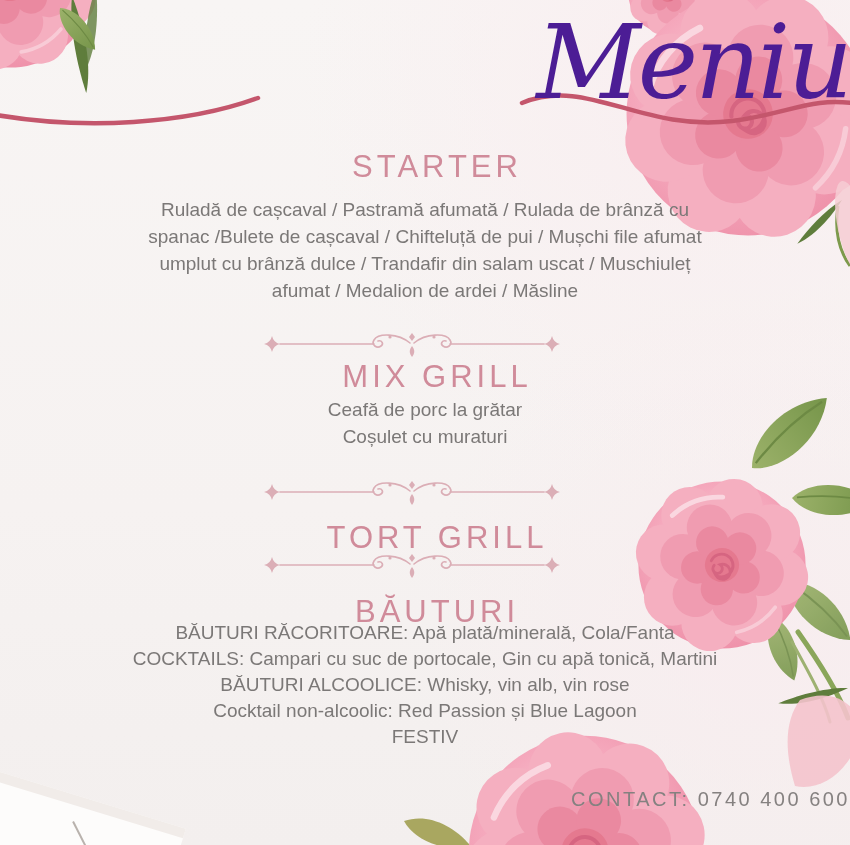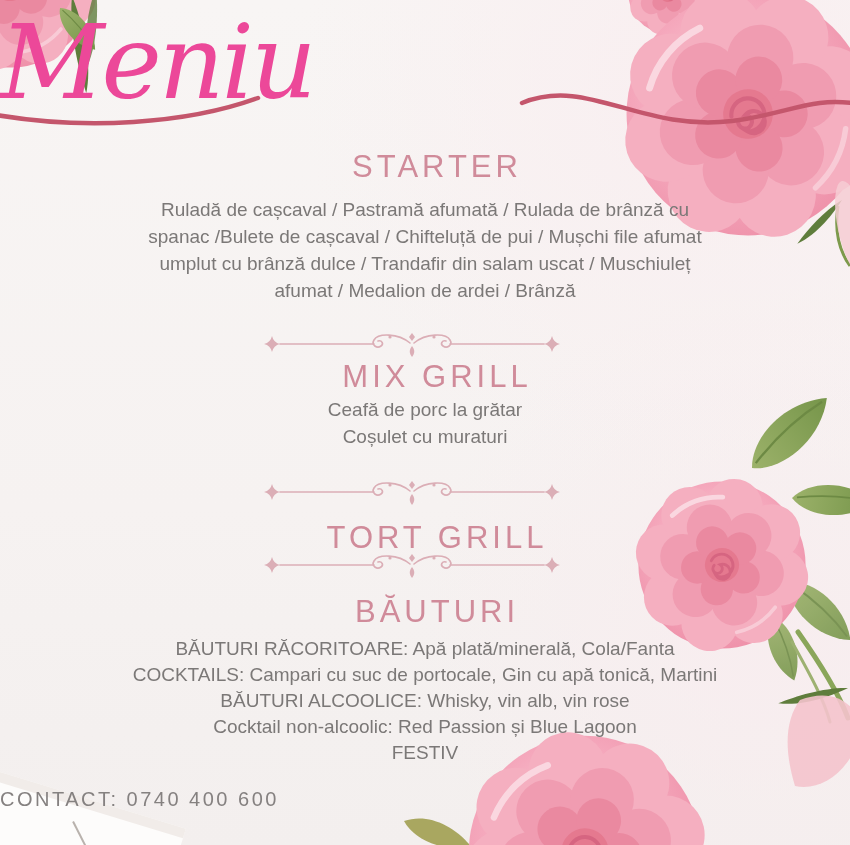--- a/index.html
+++ b/index.html
@@ -7,36 +7,36 @@
     width:850px;height:845px;position:relative;overflow:hidden;
     background:
       radial-gradient(circle at 85% 10%, #f9eef0 0%, rgba(249,238,240,0) 40%),
       radial-gradient(circle at 90% 75%, #f8edef 0%, rgba(248,237,239,0) 35%),
       linear-gradient(180deg,#f8f5f4 0%,#f6f2f1 60%,#f3efee 100%);
     font-family:"Liberation Sans",sans-serif;
   }
   #decor{position:absolute;inset:0;z-index:1;}
   .txt-layer{position:absolute;inset:0;z-index:2;pointer-events:none;}
   .menu-title{
-    position:absolute;top:2px;left:0;width:100%;text-align:left;
+    position:absolute;top:2px;left:0;width:100%;text-align:right;
     font-family:"DejaVu Serif",serif;font-style:italic;font-weight:400;
-    font-size:102px;line-height:1.2;color:#ec4899;letter-spacing:-3px;
+    font-size:102px;line-height:1.2;color:#4c1d95;letter-spacing:-3px;
   }
   .heading{
     position:absolute;left:12px;width:100%;text-align:center;
     font-size:31px;font-weight:400;letter-spacing:4px;color:#d08b9a;
   }
   .body-block{
     position:absolute;left:0;width:100%;text-align:center;
     font-size:19px;color:#7b7877;
   }
   .body-block .line{line-height:27px;}
   .drinks .line{line-height:26px;}
   .contact{
-    position:absolute;top:788px;left:0;width:100%;text-align:left;
+    position:absolute;top:788px;left:0;width:100%;text-align:right;
     font-size:20px;letter-spacing:2.5px;color:#858180;
   }
 </style>
 </head>
 <body>
 
 <svg id="decor" width="850" height="845" viewBox="0 0 850 845" xmlns="http://www.w3.org/2000/svg" aria-hidden="true">
   <defs>
     <radialGradient id="rg" cx="45%" cy="40%" r="60%">
       <stop offset="0%" stop-color="#fbd0da"></stop>
@@ -153,33 +153,33 @@
 </svg>
 
 <div class="txt-layer">
   <div class="menu-title">Meniu</div>
 
   <div class="heading" style="top:149px">STARTER</div>
   <div class="body-block" style="top:196px">
     <div class="line">Ruladă de cașcaval / Pastramă afumată / Rulada de brânză cu</div>
     <div class="line">spanac /Bulete de cașcaval / Chifteluță de pui / Mușchi file afumat</div>
     <div class="line">umplut cu brânză dulce  / Trandafir din salam uscat / Muschiuleț</div>
-    <div class="line">afumat / Medalion de ardei / Brânză</div>
+    <div class="line">afumat / Medalion de ardei / Măsline</div>
   </div>
 
   <div class="heading" style="top:359px">MIX GRILL</div>
   <div class="body-block" style="top:396px">
     <div class="line">Ceafă de porc la grătar</div>
     <div class="line">Coșulet cu muraturi</div>
   </div>
 
   <div class="heading" style="top:520px">TORT GRILL</div>
 
   <div class="heading" style="top:594px">BĂUTURI</div>
-  <div class="body-block drinks" style="top:636px">
+  <div class="body-block drinks" style="top:620px">
     <div class="line">BĂUTURI RĂCORITOARE: Apă plată/minerală, Cola/Fanta</div>
     <div class="line">COCKTAILS: Campari cu suc de portocale, Gin cu apă tonică, Martini</div>
     <div class="line">BĂUTURI ALCOOLICE: Whisky, vin alb, vin rose</div>
     <div class="line">Cocktail non-alcoolic: Red Passion și Blue Lagoon</div>
     <div class="line">FESTIV</div>
   </div>
 
   <div class="contact">CONTACT: 0740 400 600</div>
 </div>
 

